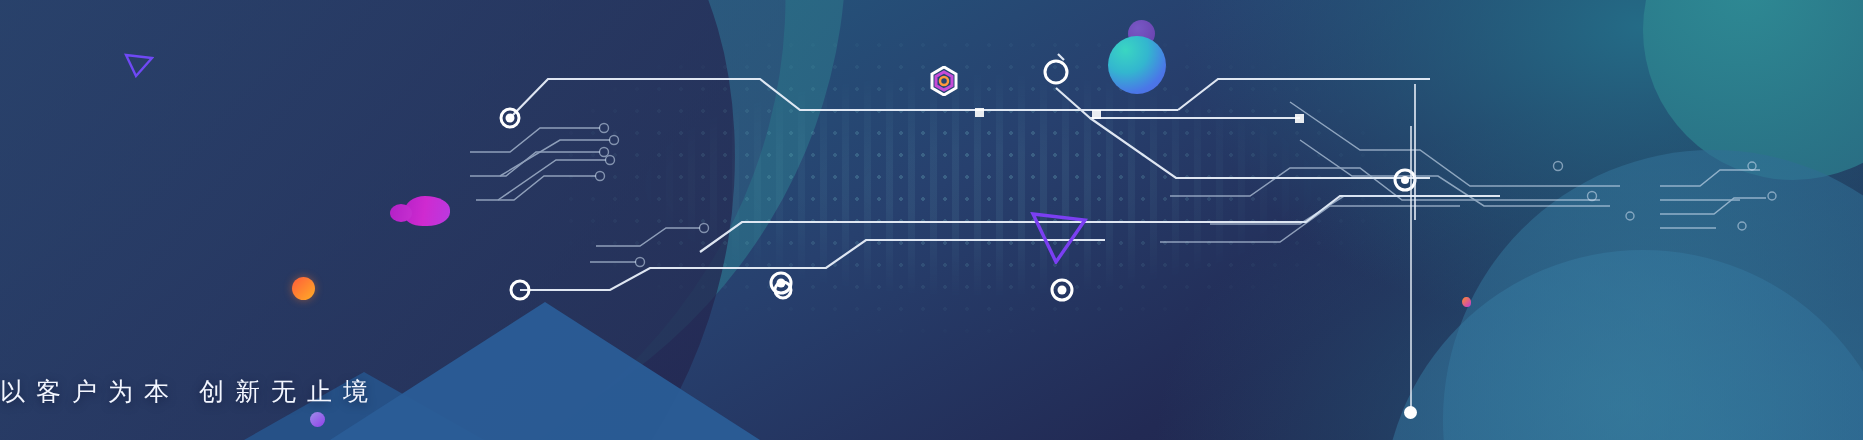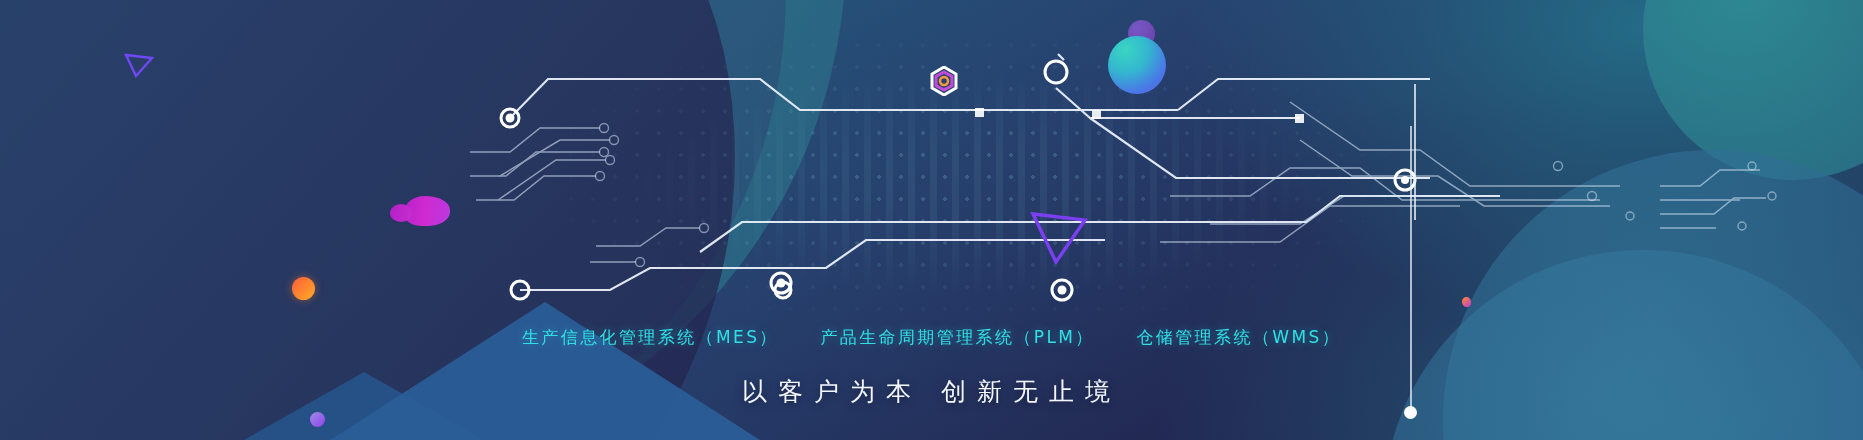--- a/index.html
+++ b/index.html
@@ -161,21 +161,21 @@
     font-size:17px;
     letter-spacing:2.4px;
     color:#2ee0e4;
     font-family:"DejaVu Sans","Liberation Sans",sans-serif;
     text-shadow:0 0 10px rgba(46,224,228,.35);
     white-space:nowrap;
   }
   .subtitle .gap{display:inline-block;width:26px;}
   .tagline{
     position:absolute;left:0;right:0;top:375px;
-    text-align:center;
+    text-align:left;
     font-size:25px;
     letter-spacing:11px;
     color:#f3f6ff;
     font-family:"DejaVu Sans","Liberation Sans",sans-serif;
     text-shadow:0 2px 8px rgba(10,16,45,.6);
   }
 </style>
 </head>
 <body>
 
@@ -282,23 +282,16 @@
   <div class="dot-purple"></div>
   <div class="dot-mini"></div>
 
   <div class="vline-a"></div>
   <div class="vline-b"></div>
   <div class="vdot"></div>
 
   <div class="content">
 
 
-    <div class="subtitle">
-      <span>生产信息化管理系统（MES）</span>
-      <span class="gap"></span>
-      <span>产品生命周期管理系统（PLM）</span>
-      <span class="gap"></span>
-      <span>仓储管理系统（WMS）</span>
-    </div>
 
     <div class="tagline">以客户为本  创新无止境</div>
   </div>
 </div>
 
 </body></html>

